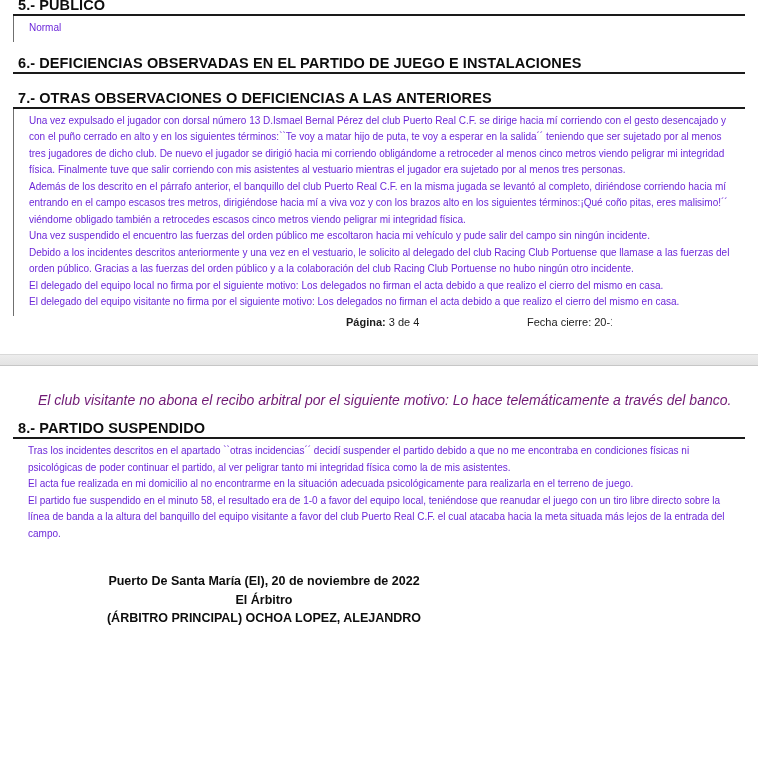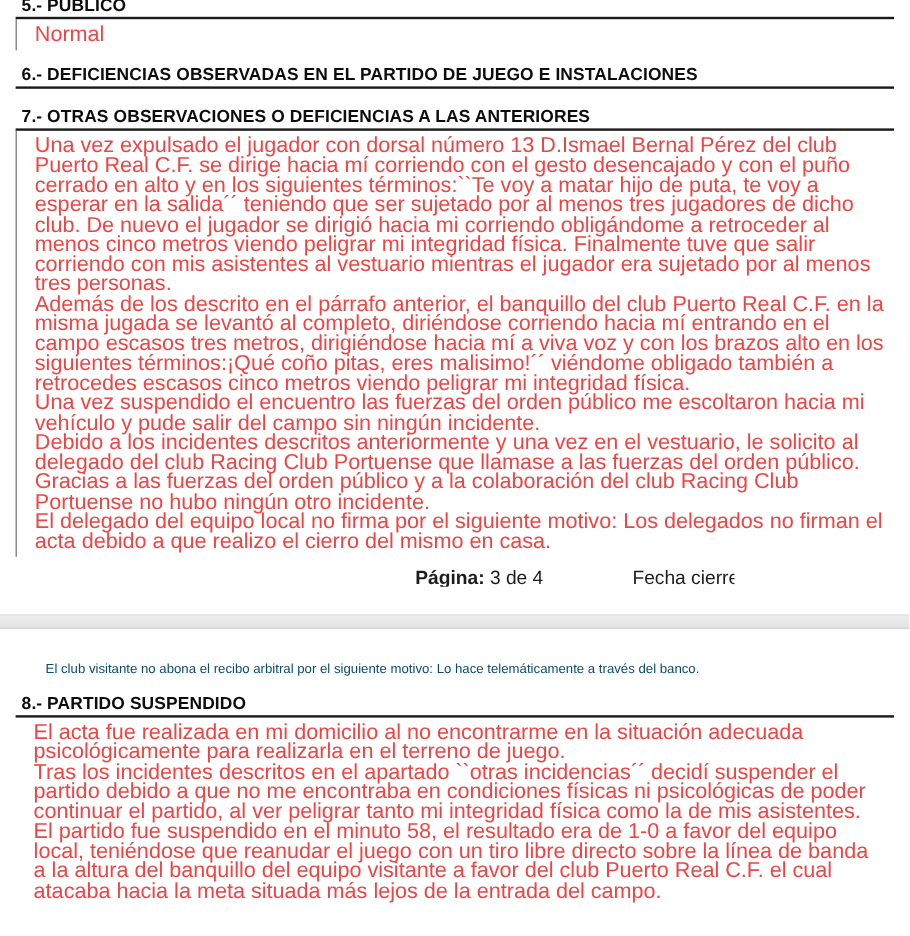--- a/index.html
+++ b/index.html
@@ -14,46 +14,46 @@
   .sec-header {
     font-weight: bold; font-size: 14.5px; line-height: 16px;
     padding-left: 18px; letter-spacing: 0.1px; color: #0d0d0d;
     white-space: nowrap;
   }
   .sec-header .sec-num { margin-right: 4px; }
   .rule { border-bottom: 2px solid #1a1a1a; margin: 1px 13px 0 13px; }
 
   .sec-body {
     margin: 0 13px; padding: 4px 8px 5px 15px;
-    font-size: 18px; line-height: 16.5px; color: #ef4444;
+    font-size: 10px; line-height: 16.5px; color: #6d28d9;
   }
   .sec-body.bordered { border-left: 1px solid #6f6f6f; }
   .sec-body p { margin: 0; }
 
   .gap-sm { height: 13px; }
   .gap-md { height: 16px; }
 
   .footer-row {
-    position: relative; height: 15px; margin-top: 10px;
-    font-size: 16px; color: #1c1c1c; overflow: hidden; width: 612px;
+    position: relative; height: 15px; margin-top: 0;
+    font-size: 11px; color: #1c1c1c; overflow: hidden; width: 612px;
   }
   .footer-page { position: absolute; left: 346px; top: 0; white-space: nowrap; }
   .footer-page .lbl { font-weight: bold; }
   .footer-close { position: absolute; left: 527px; top: 0; white-space: nowrap; }
 
   .page-separator {
     margin-top: 23px; height: 12px; width: 758px;
     background: linear-gradient(#ededed, #e3e3e3);
     border-top: 1px solid #d9d9d9;
     border-bottom: 1px solid #c6c6c6;
   }
 
   .intro-line {
     margin: 26px 13px 0 13px; padding-left: 25px;
-    font-size: 11px; line-height: 16.5px; color: #0c4a6e;
+    font-size: 14px; line-height: 16.5px; color: #701a75; font-style: italic;
   }
 
   .sec8-header-wrap { margin-top: 12px; }
 
   .signature {
     margin-top: 25px; width: 508px; text-align: center;
     font-weight: bold; font-size: 12.5px; line-height: 18.5px; color: #0d0d0d;
   }
   .signature div { margin: 0; padding-left: 20px; }
   .top-cut { margin-top: -3px; }
@@ -85,20 +85,21 @@
     <div class="sec-header">
       <span class="sec-num">7.-</span><span>OTRAS OBSERVACIONES O DEFICIENCIAS A LAS ANTERIORES</span>
     </div>
     <div class="rule"></div>
     <div class="sec-body bordered">
       <p>Una vez expulsado el jugador con dorsal número 13 D.Ismael Bernal Pérez del club Puerto Real C.F. se dirige hacia mí corriendo con el gesto desencajado y con el puño cerrado en alto y en los siguientes términos:``Te voy a matar hijo de puta, te voy a esperar en la salida´´ teniendo que ser sujetado por al menos tres jugadores de dicho club. De nuevo el jugador se dirigió hacia mi corriendo obligándome a retroceder al menos cinco metros viendo peligrar mi integridad física. Finalmente tuve que salir corriendo con mis asistentes al vestuario mientras el jugador era sujetado por al menos tres personas.</p>
       <p>Además de los descrito en el párrafo anterior, el banquillo del club Puerto Real C.F. en la misma jugada se levantó al completo, diriéndose corriendo hacia mí entrando en el campo escasos tres metros, dirigiéndose hacia mí a viva voz y con los brazos alto en los siguientes términos:¡Qué coño pitas, eres malisimo!´´ viéndome obligado también a retrocedes escasos cinco metros viendo peligrar mi integridad física.</p>
       <p>Una vez suspendido el encuentro las fuerzas del orden público me escoltaron hacia mi vehículo y pude salir del campo sin ningún incidente.</p>
       <p>Debido a los incidentes descritos anteriormente y una vez en el vestuario, le solicito al delegado del club Racing Club Portuense que llamase a las fuerzas del orden público. Gracias a las fuerzas del orden público y a la colaboración del club Racing Club Portuense no hubo ningún otro incidente.</p>
       <p>El delegado del equipo local no firma por el siguiente motivo: Los delegados no firman el acta debido a que realizo el cierro del mismo en casa.</p>
+      <p>El delegado del equipo visitante no firma por el siguiente motivo: Los delegados no firman el acta debido a que realizo el cierro del mismo en casa.</p>
     </div>
 
     <div class="footer-row">
       <span class="footer-page">
         <span class="lbl">Página:</span>
         <span>3 de 4</span>
       </span>
       <span class="footer-close">Fecha cierre: 20-11-2022 22:02:50h. -  Num. Partid</span>
     </div>
   </div>
@@ -109,24 +110,25 @@
 
     <div class="intro-line">El club visitante no abona el recibo arbitral por el siguiente motivo: Lo hace telemáticamente a través del banco.</div>
 
     <div class="sec8-header-wrap">
       <div class="sec-header">
         <span class="sec-num">8.-</span><span>PARTIDO SUSPENDIDO</span>
       </div>
       <div class="rule"></div>
     </div>
     <div class="sec-body">
+      <p>Tras los incidentes descritos en el apartado ``otras incidencias´´ decidí suspender el partido debido a que no me encontraba en condiciones físicas ni psicológicas de poder continuar el partido, al ver peligrar tanto mi integridad física como la de mis asistentes.</p>
       <p>El acta fue realizada en mi domicilio al no encontrarme en la situación adecuada psicológicamente para realizarla en el terreno de juego.</p>
-      <p>Tras los incidentes descritos en el apartado ``otras incidencias´´ decidí suspender el partido debido a que no me encontraba en condiciones físicas ni psicológicas de poder continuar el partido, al ver peligrar tanto mi integridad física como la de mis asistentes.</p>
       <p>El partido fue suspendido en el minuto 58, el resultado era de 1-0 a favor del equipo local, teniéndose que reanudar el juego con un tiro libre directo sobre la línea de banda a la altura del banquillo del equipo visitante a favor del club Puerto Real C.F. el cual atacaba hacia la meta situada más lejos de la entrada del campo.</p>
     </div>
 
     <div class="signature">
       <div>Puerto De Santa María (El), 20 de noviembre de 2022</div>
+      <div>El Árbitro</div>
       <div>(ÁRBITRO PRINCIPAL) OCHOA LOPEZ, ALEJANDRO</div>
     </div>
   </div>
 
 </div>
 
 </body></html>

